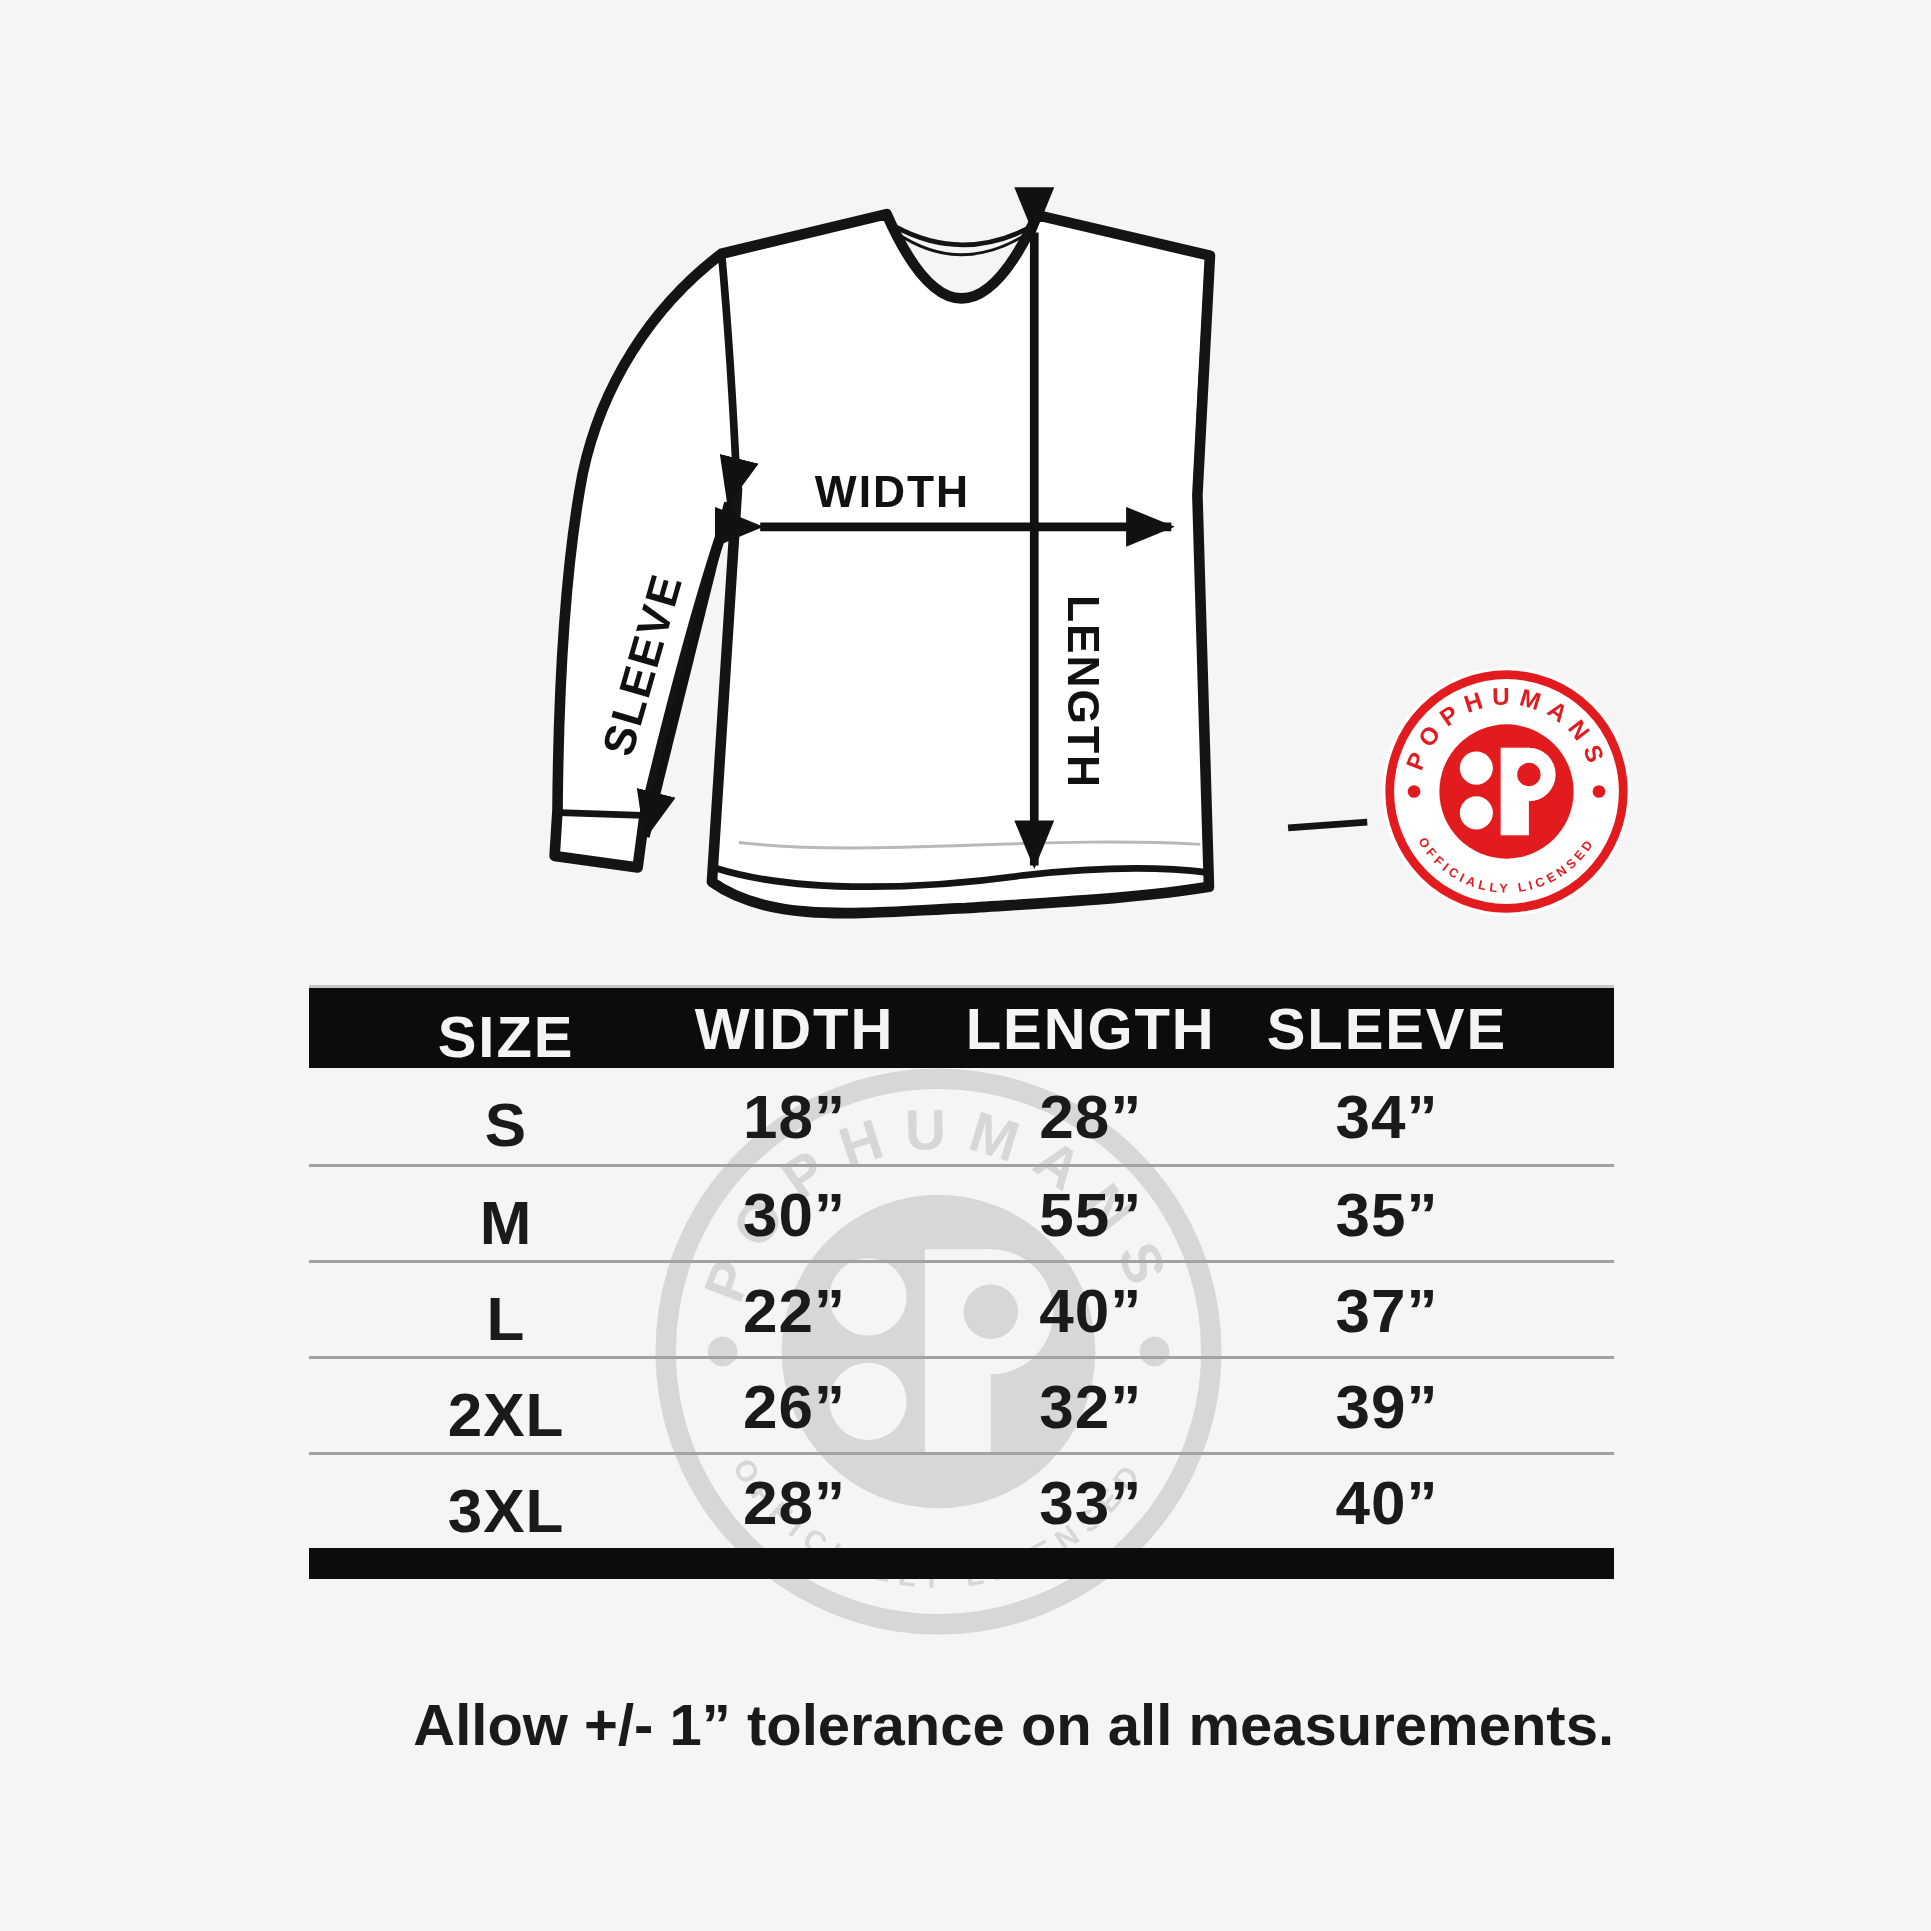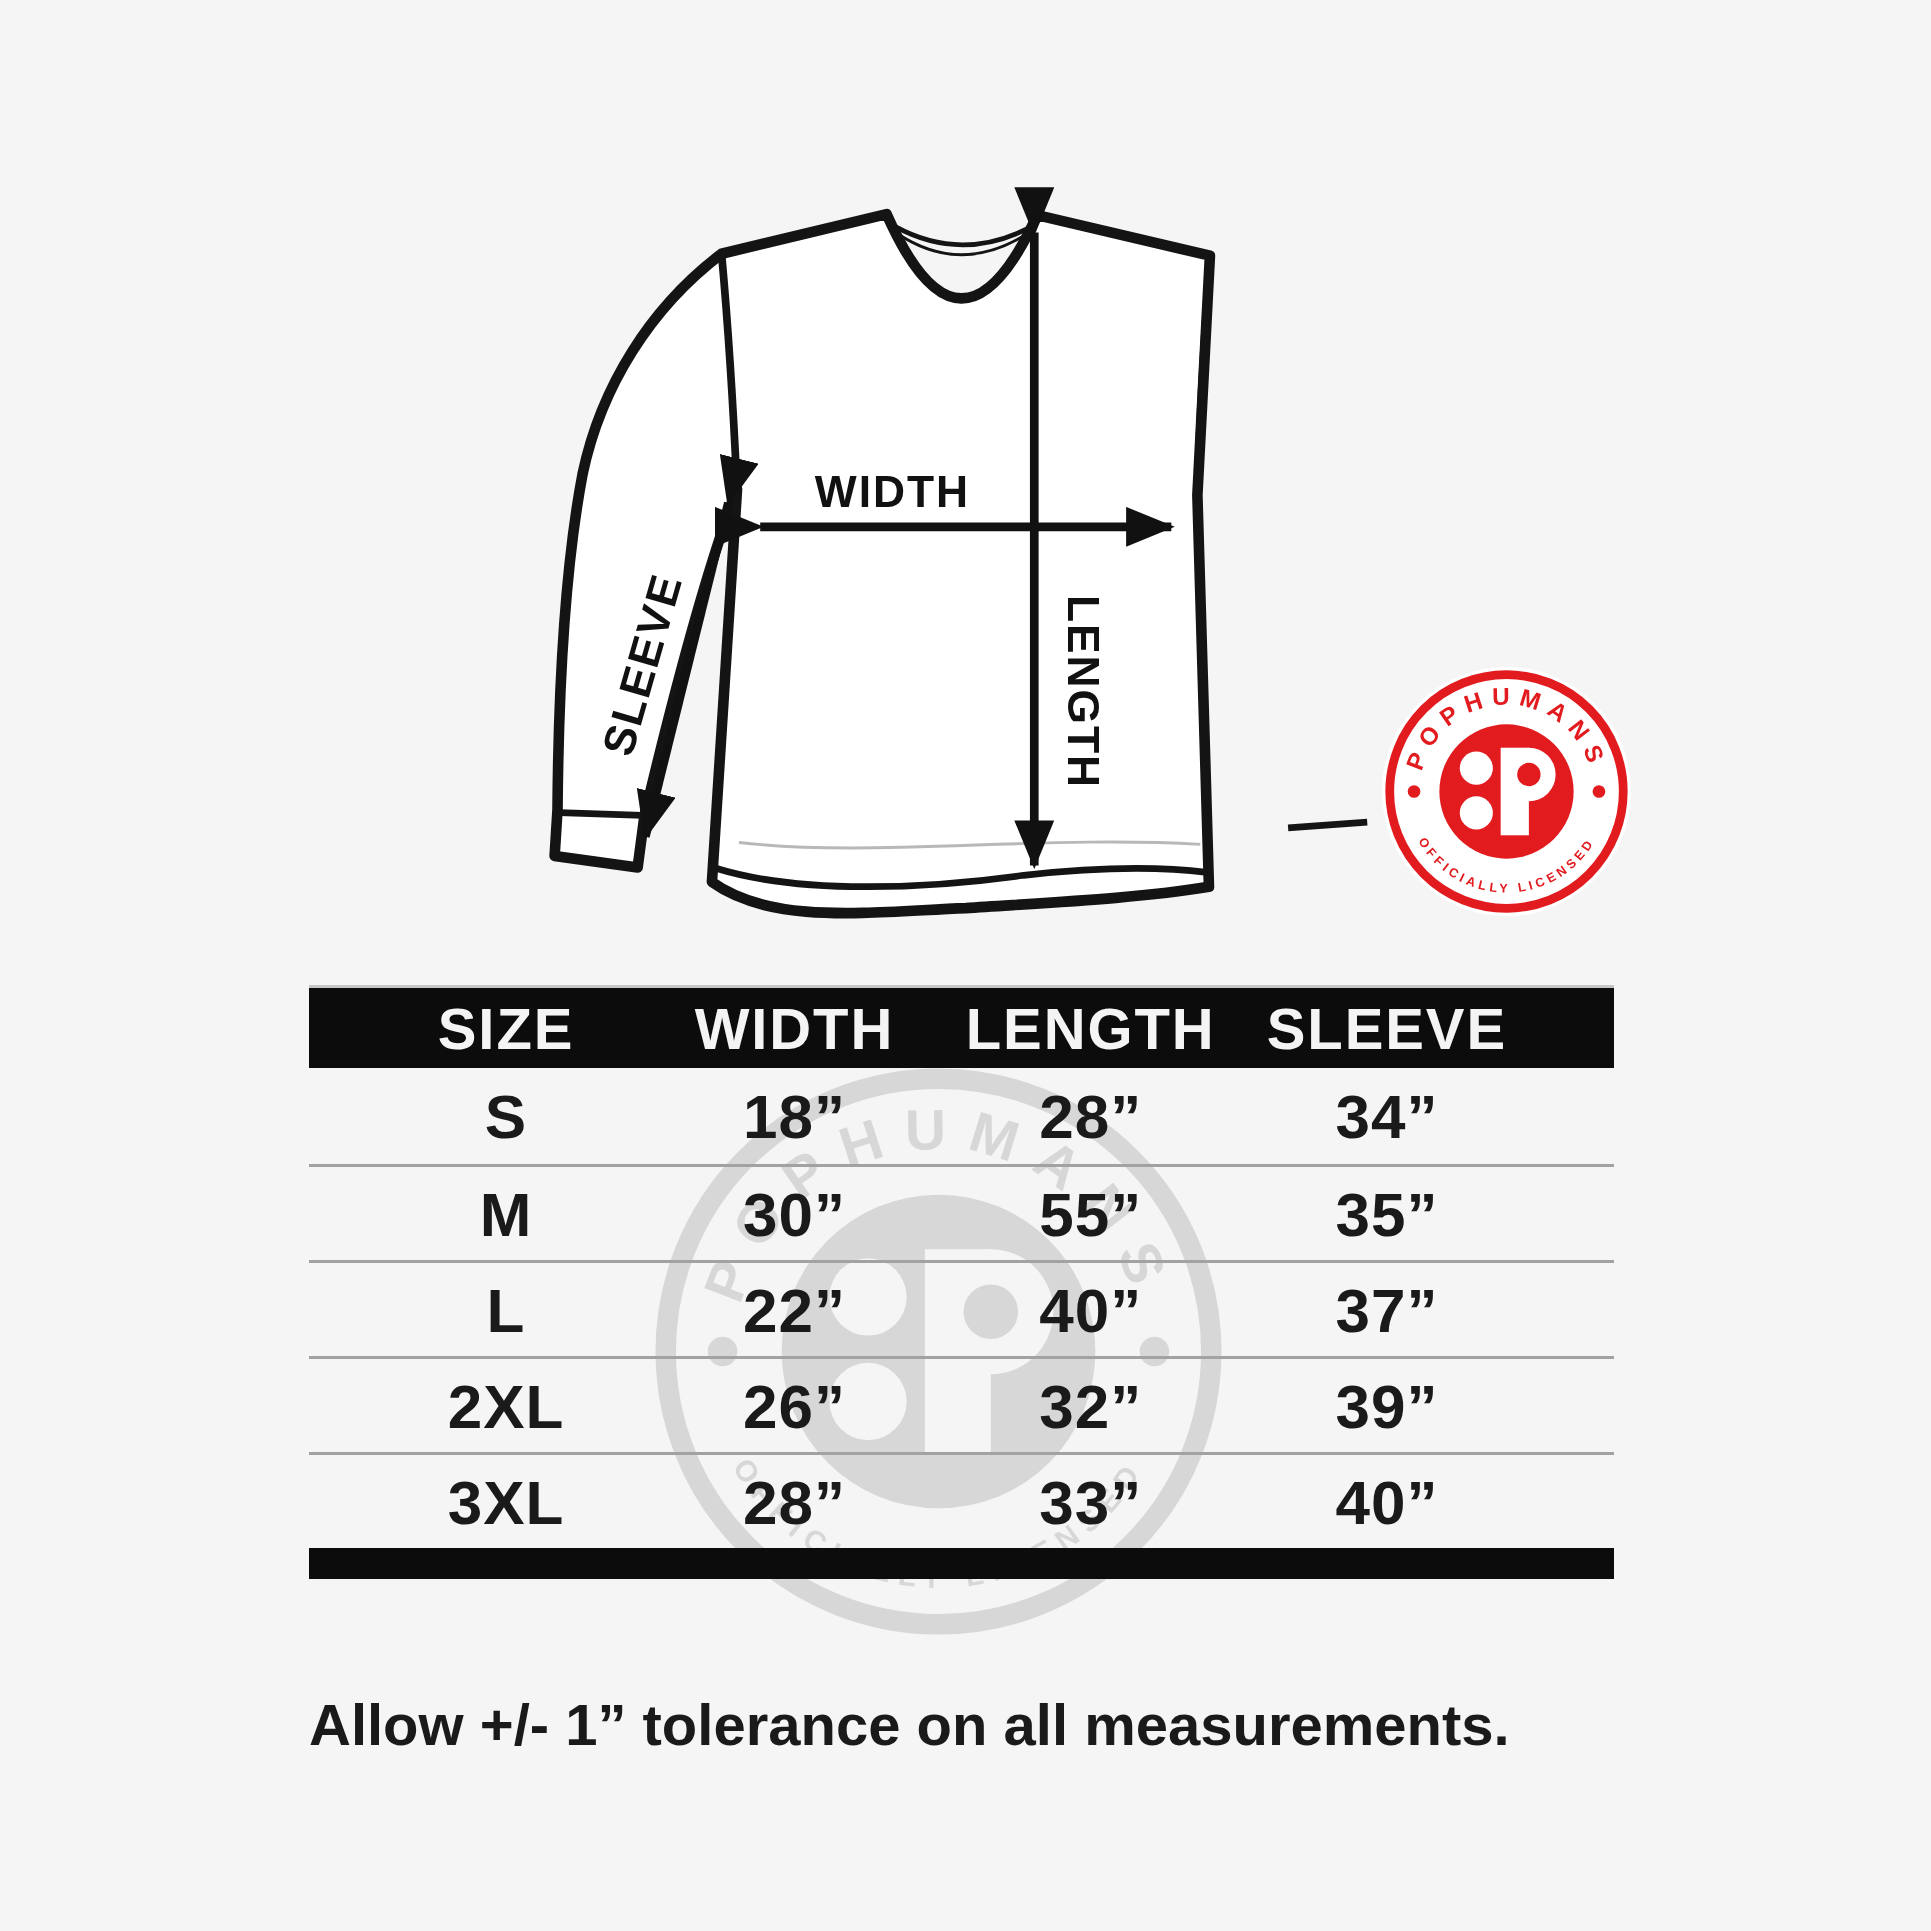--- a/index.html
+++ b/index.html
@@ -25,26 +25,26 @@
     border-top:3.9px solid #c6c6c6; box-sizing:border-box;
   }
   .thead .cell { color:#f4f4f4; }
   .cell {
     position:absolute; top:50%; transform:translate(-50%,-50%);
     font-weight:bold; font-size:58px; letter-spacing:1.9px; white-space:nowrap;
   }
   .trow { position:relative; height:96px; }
   .trow + .trow { border-top:3.9px solid #a2a2a2; box-sizing:border-box; }
   .trow .cell { font-size:62px; color:#1a1a1a; letter-spacing:1px; }
-  .c1 { left:15.1%; } .c2 { left:37.2%; } .c3 { left:59.9%; } .c4 { left:82.6%; }
+  .c1 { left:15.1%;margin-top:8px; } .c2 { left:37.2%; } .c3 { left:59.9%; } .c4 { left:82.6%; }
   .bottom-bar { height:31px; background:#0c0c0c; }
 
   .note {
     position:absolute; left:309px; top:1690px; width:1305px; height:70px;
-    line-height:70px; text-align:left; font-size:58px; font-weight:bold;
+    line-height:70px; text-align:right; font-size:58px; font-weight:bold;
     color:#1a1a1a; white-space:nowrap;
   }
 </style>
 </head>
 <body>
 
 <div class="page">
 
   <div id="watermark">
       <svg viewBox="-130 -130 260 260" xmlns="http://www.w3.org/2000/svg">

